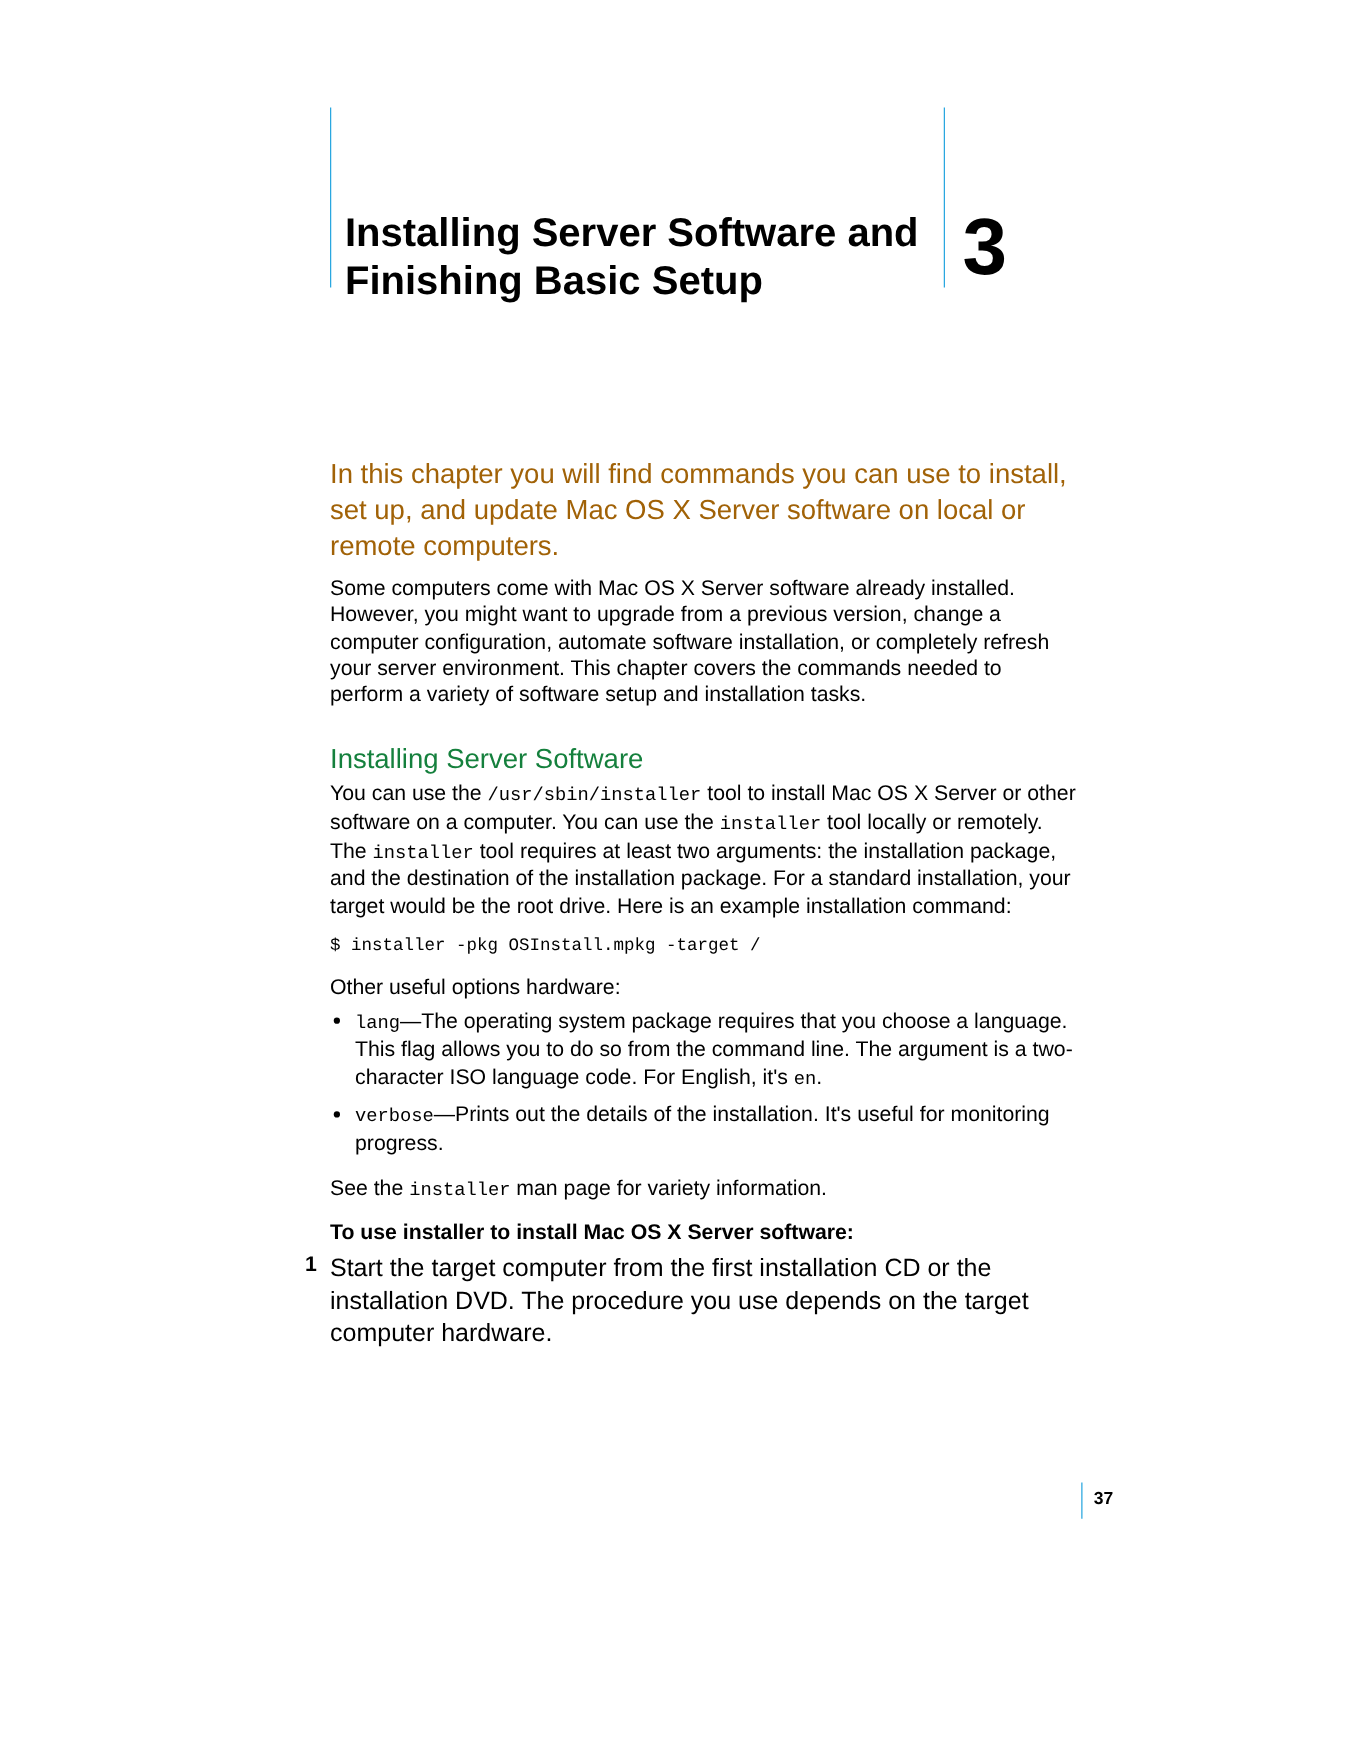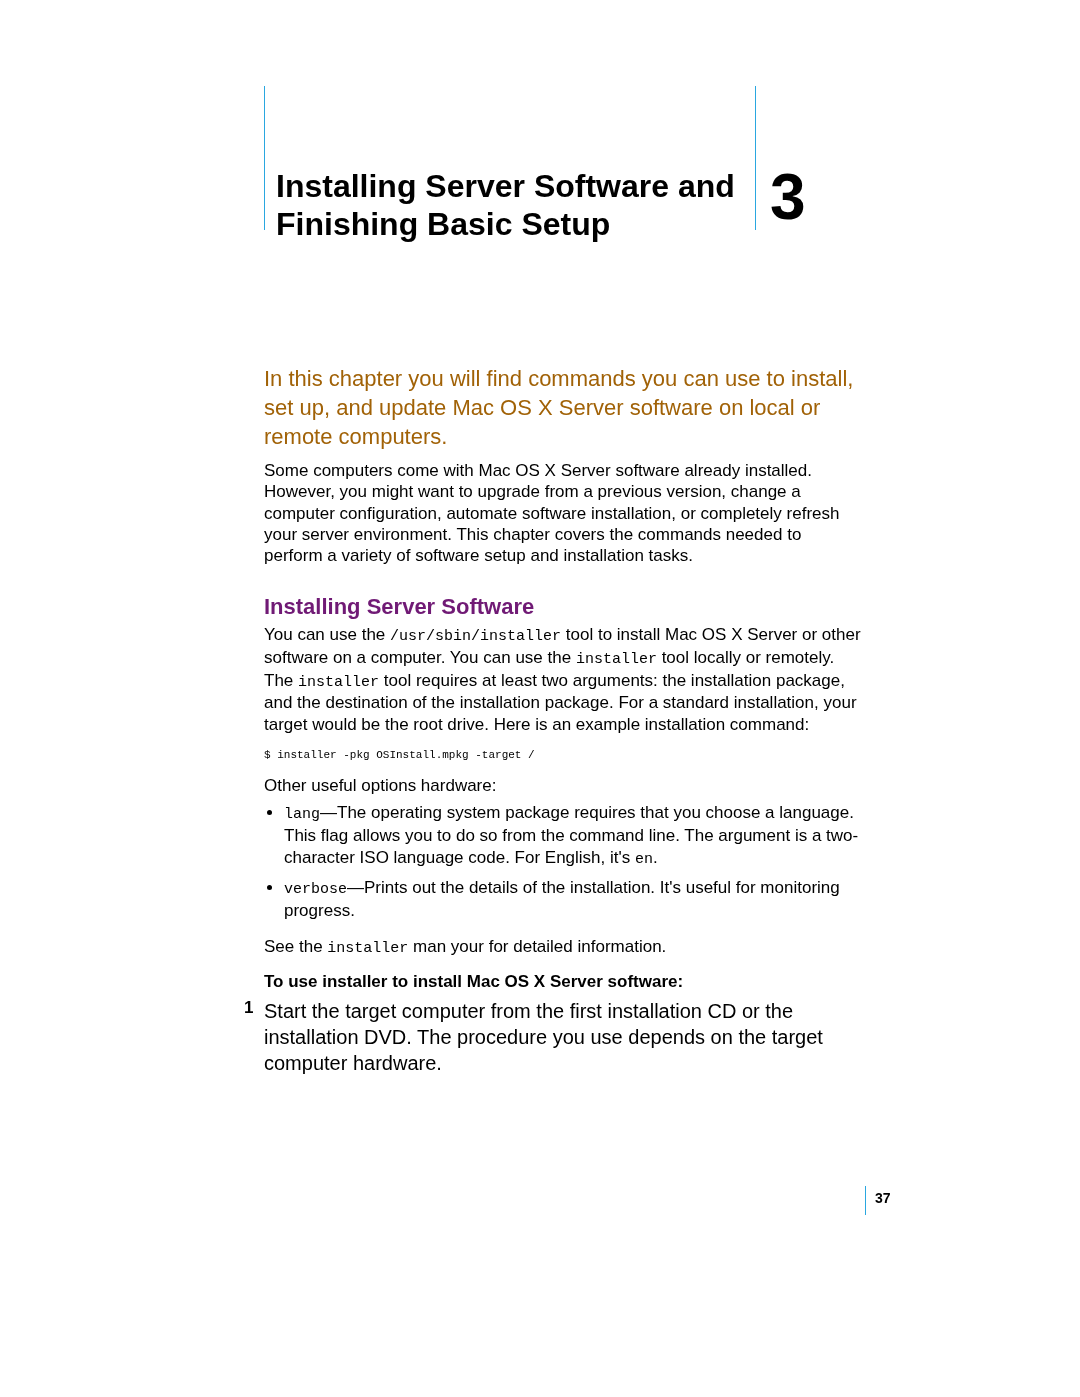--- a/index.html
+++ b/index.html
@@ -71,27 +71,27 @@
     line-height: 1.25;
     color: #000;
     margin: 0 0 14px 0;
   }
   .mono {
     font-family: "Courier New", Courier, monospace;
     font-size: 15px;
   }
   .h2 {
     font-size: 22px;
-    color: #701a75;
+    color: #15803d;
     margin: 0 0 4px 0;
-    font-weight: 700;
+    font-weight: 400;
   }
   .cmd {
     font-family: "Courier New", Courier, monospace;
-    font-size: 11px;
+    font-size: 14px;
     white-space: pre;
     margin: 2px 0 14px 0;
   }
   ul.opts {
     margin: 0 0 14px 0;
     padding-left: 20px;
   }
   ul.opts li {
     margin-bottom: 8px;
     font-size: 17px;
@@ -164,21 +164,21 @@
     <ul class="opts">
       <li>
         <span class="mono">lang</span><span>—The operating system package requires that you choose a language. This flag allows you to do so from the command line. The argument is a two-character ISO language code. For English, it's </span><span class="mono">en</span><span>.</span>
       </li>
       <li>
         <span class="mono">verbose</span><span>—Prints out the details of the installation. It's useful for monitoring progress.</span>
       </li>
     </ul>
 
     <p class="para">
-      <span>See the </span><span class="mono">installer</span><span> man your for detailed information.</span>
+      <span>See the </span><span class="mono">installer</span><span> man page for variety information.</span>
     </p>
 
     <div class="bold-lead">To use installer to install Mac OS X Server software:</div>
 
     <div class="step-row">
       <div class="step-num">1</div>
       <p class="step-text">Start the target computer from the first installation CD or the installation DVD. The procedure you use depends on the target computer hardware.</p>
     </div>
   </div>
 

